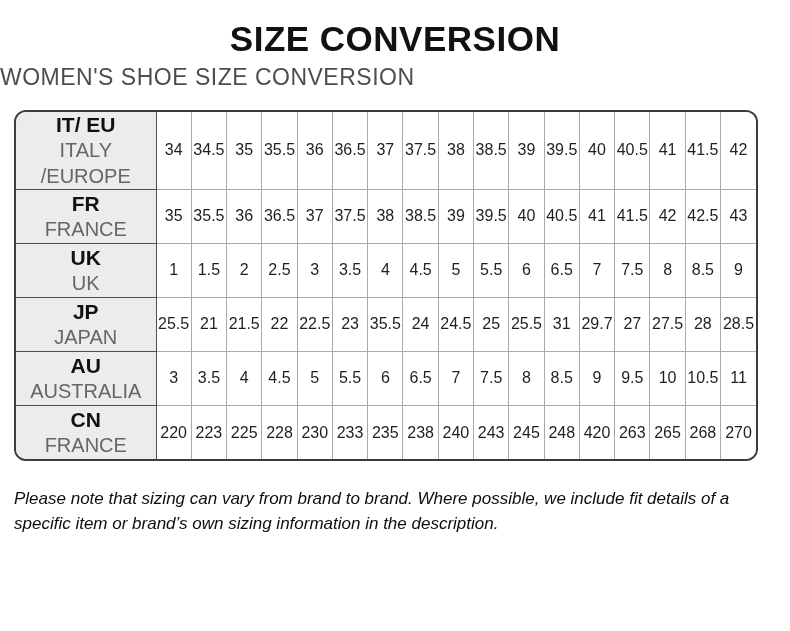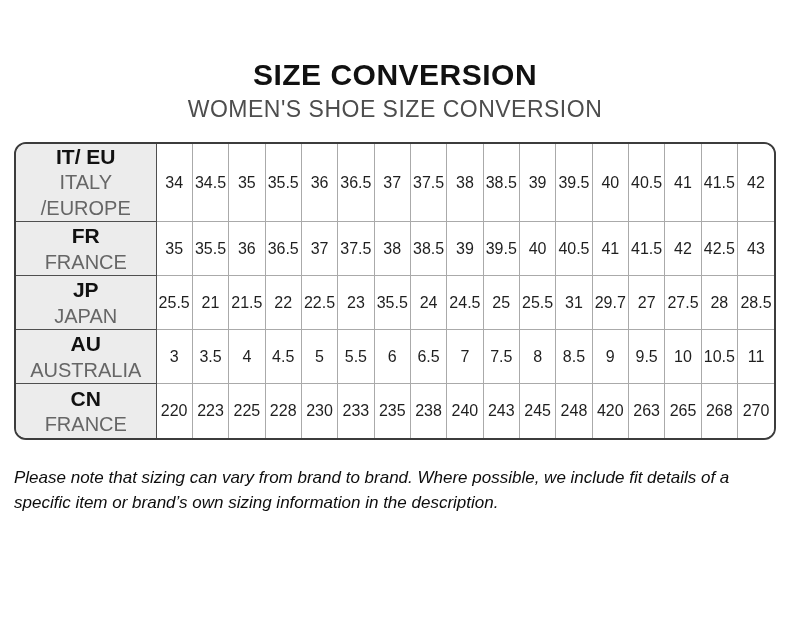--- a/index.html
+++ b/index.html
@@ -15,39 +15,39 @@
   *{box-sizing:border-box;}
   html,body{margin:0;padding:0;}
   body{
     width:790px;height:631px;
     background:#ffffff;
     font-family:"Liberation Sans","DejaVu Sans",sans-serif;
     overflow:hidden;
   }
   .page{width:790px;height:631px;}
   .page-title{
-    margin:58px 0 0 0;
+    margin:20px 0 0 0;
     text-align:center;
-    font-size:30px;
+    font-size:35px;
     font-weight:700;
     letter-spacing:0.5px;
     color:var(--title-color);
     line-height:1.1;
   }
   .page-subtitle{
     margin:6px 0 0 0;
-    text-align:center;
+    text-align:left;
     font-size:23px;
     font-weight:400;
     letter-spacing:0.5px;
     color:var(--subtitle-color);
     line-height:1.1;
   }
   .table-wrap{
-    margin:20px 14px 0 14px;
+    margin:20px 32px 0 14px;
     border:2px solid var(--outer-border);
     border-radius:12px;
     overflow:hidden;
     background:#ffffff;
   }
   table{
     width:100%;
     border-collapse:collapse;
     table-layout:fixed;
   }
@@ -148,20 +148,43 @@
             <td>40</td>
             <td>40.5</td>
             <td>41</td>
             <td>41.5</td>
             <td>42</td>
             <td>42.5</td>
             <td>43</td>
           </tr>
           <tr>
             <th class="region">
+              <div class="code">UK</div>
+              <div class="region-name">UK</div>
+            </th>
+            <td>1</td>
+            <td>1.5</td>
+            <td>2</td>
+            <td>2.5</td>
+            <td>3</td>
+            <td>3.5</td>
+            <td>4</td>
+            <td>4.5</td>
+            <td>5</td>
+            <td>5.5</td>
+            <td>6</td>
+            <td>6.5</td>
+            <td>7</td>
+            <td>7.5</td>
+            <td>8</td>
+            <td>8.5</td>
+            <td>9</td>
+          </tr>
+          <tr>
+            <th class="region">
               <div class="code">JP</div>
               <div class="region-name">JAPAN</div>
             </th>
             <td>25.5</td>
             <td>21</td>
             <td>21.5</td>
             <td>22</td>
             <td>22.5</td>
             <td>23</td>
             <td>35.5</td>

